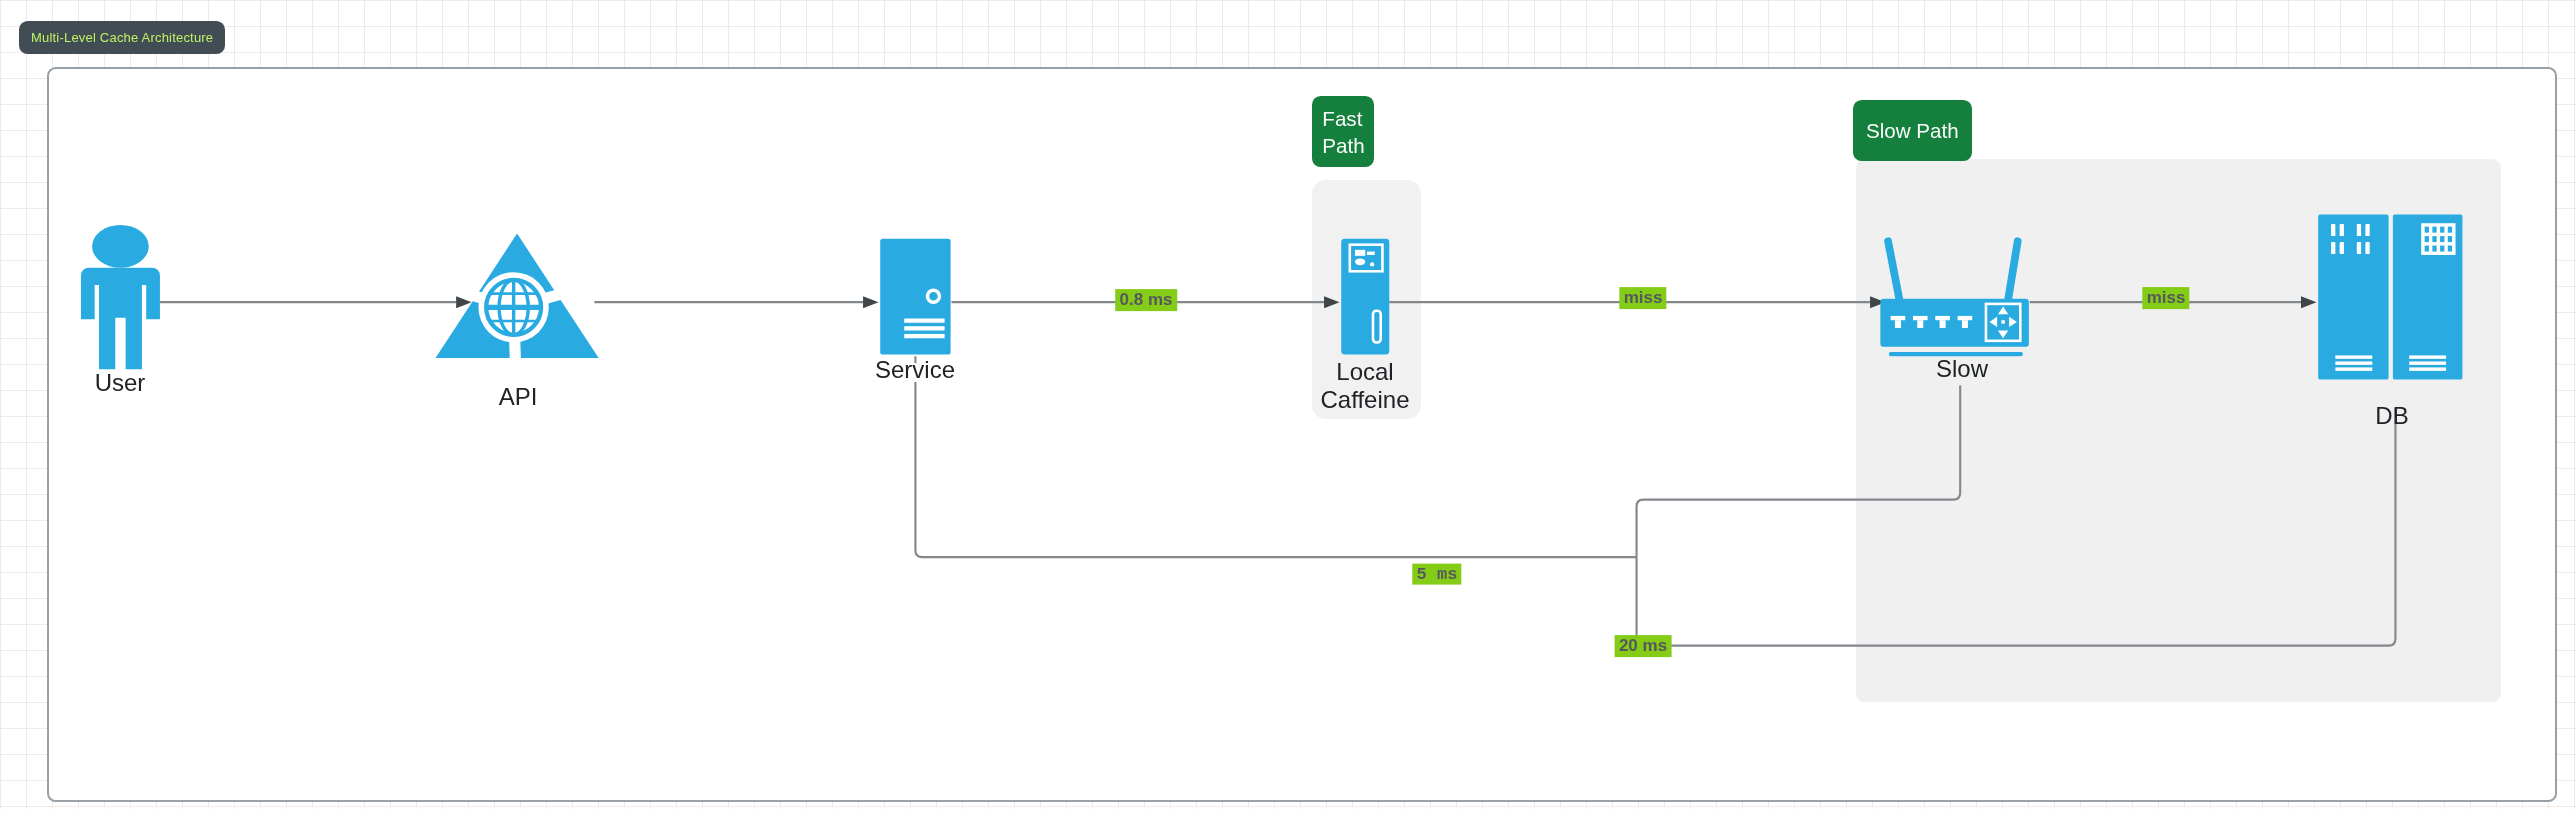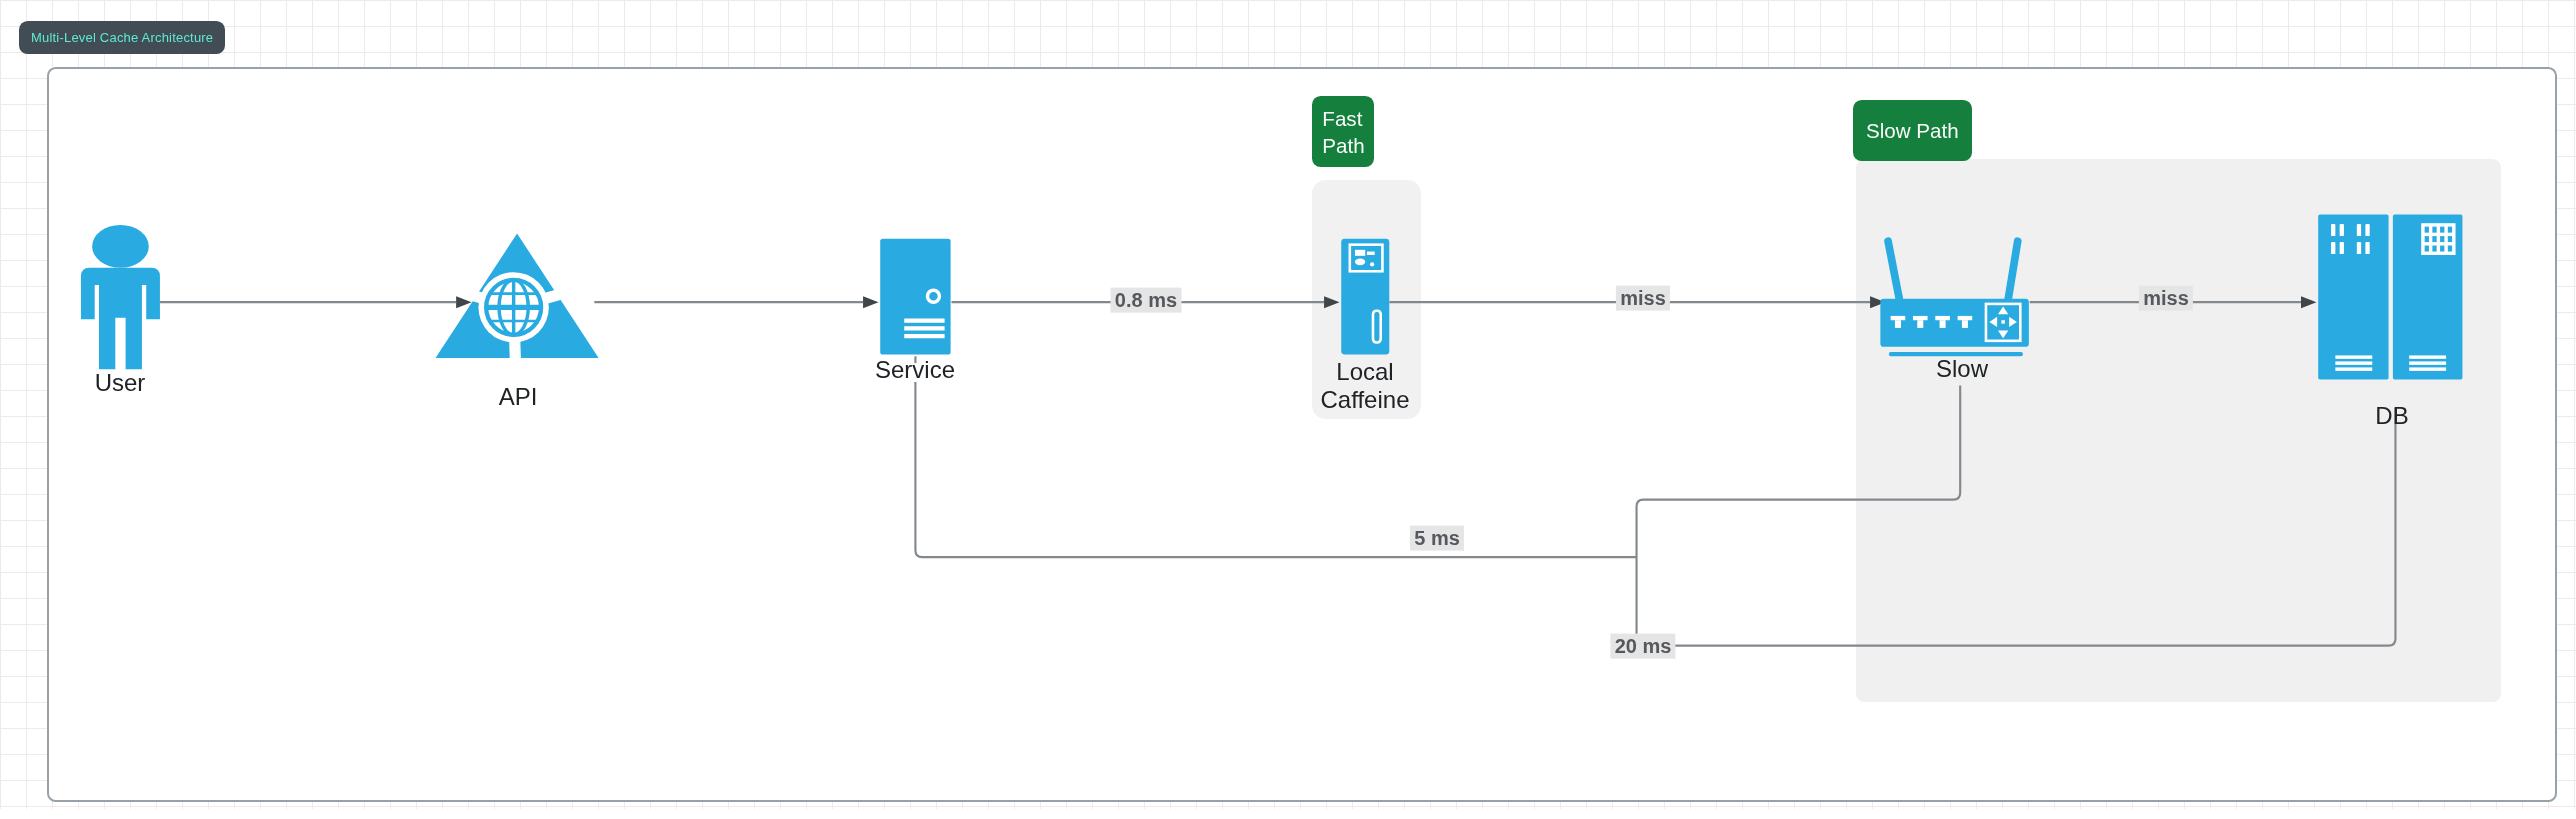--- a/index.html
+++ b/index.html
@@ -17,37 +17,37 @@
   }
   #outer-box{
     position:absolute;left:47px;top:67px;width:2510px;height:735px;
     background:#ffffff;border:2.6px solid #98a0a8;border-radius:8.6px;
     box-sizing:border-box;
   }
   .group-rect{position:absolute;background:#f1f1f2;}
   #fast-group{left:1312px;top:180px;width:109px;height:239px;border-radius:13.7px;}
   #slow-group{left:1856px;top:159px;width:645px;height:543px;border-radius:8.6px;background:#f0f0f1;}
   #title-badge{
-    position:absolute;left:19px;top:20.6px;background:#424c54;color:#5eead4;
+    position:absolute;left:19px;top:20.6px;background:#424c54;color:#bef264;
     font-size:13px;letter-spacing:0.2px;padding:9.4px 12px;border-radius:8.6px;white-space:nowrap;
   }
   .path-badge{
     position:absolute;background:#15803d;color:#fafafa;border-radius:8.6px;
     font-size:20.6px;line-height:27px;
   }
   #fast-badge{left:1312px;top:96px;width:62px;padding:8.6px 10.3px;box-sizing:border-box;}
   #slow-badge{left:1853px;top:100px;padding:17px 13px;white-space:nowrap;}
   svg#wires{position:absolute;left:0;top:0;}
   .node-label{
     position:absolute;transform:translate(-50%,-50%);
     font-size:24px;color:#202326;text-align:center;line-height:28px;
   }
   .edge-label{
     position:absolute;transform:translate(-50%,-50%);
-    font-size:20px;font-weight:bold;color:#55595e;background:#e5e5e5;
+    font-size:17px;font-weight:bold;color:#55595e;background:#84cc16;
     padding:0.9px 4.3px;white-space:nowrap;
   }
 </style>
 </head>
 <body>
 
 <div id="canvas">
   <div id="grid"></div>
 
   <div id="outer-box"></div>
@@ -193,16 +193,16 @@
   <div class="node-label" style="left:120px;top:383px;">User</div>
   <div class="node-label" style="left:518px;top:370px;margin-top:27px;">API</div>
   <div class="node-label" style="left:915px;top:370px;">Service</div>
   <div class="node-label" style="left:1365px;top:386px;width:120px;">Local Caffeine</div>
   <div class="node-label" style="left:1962px;top:369px;">Slow</div>
   <div class="node-label" style="left:2392px;top:393px;margin-top:23px;">DB</div>
 
   <div class="edge-label" style="left:1146px;top:300px;">0.8 ms</div>
   <div class="edge-label" style="left:1643px;top:298px;">miss</div>
   <div class="edge-label" style="left:2166px;top:298px;">miss</div>
-  <div class="edge-label" style="left:1437px;top:538px;">5 ms</div>
+  <div class="edge-label" style="left:1437px;top:574px;font-family:Liberation Mono, monospace;">5 ms</div>
   <div class="edge-label" style="left:1643px;top:646px;">20 ms</div>
 </div>
 
 
 </body></html>

